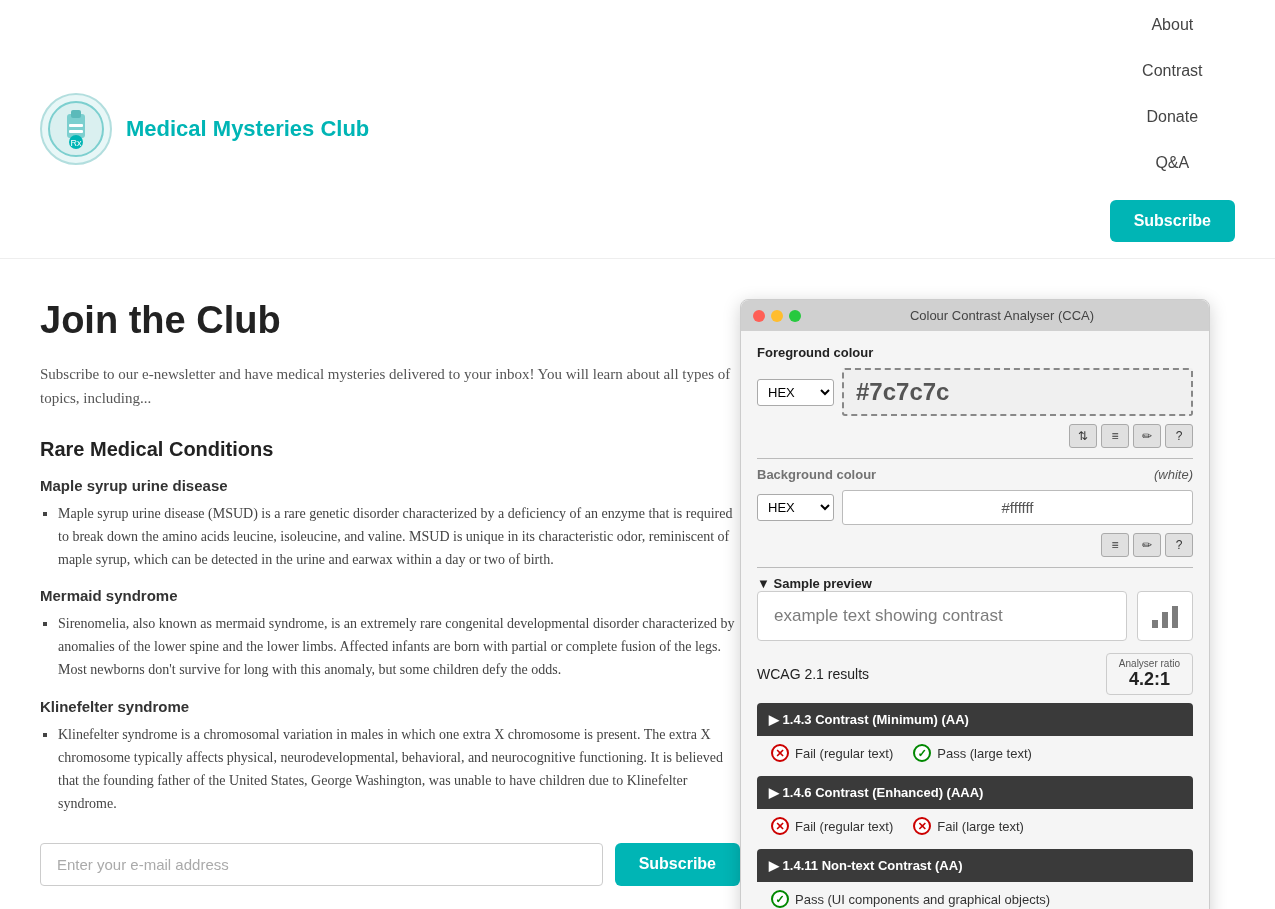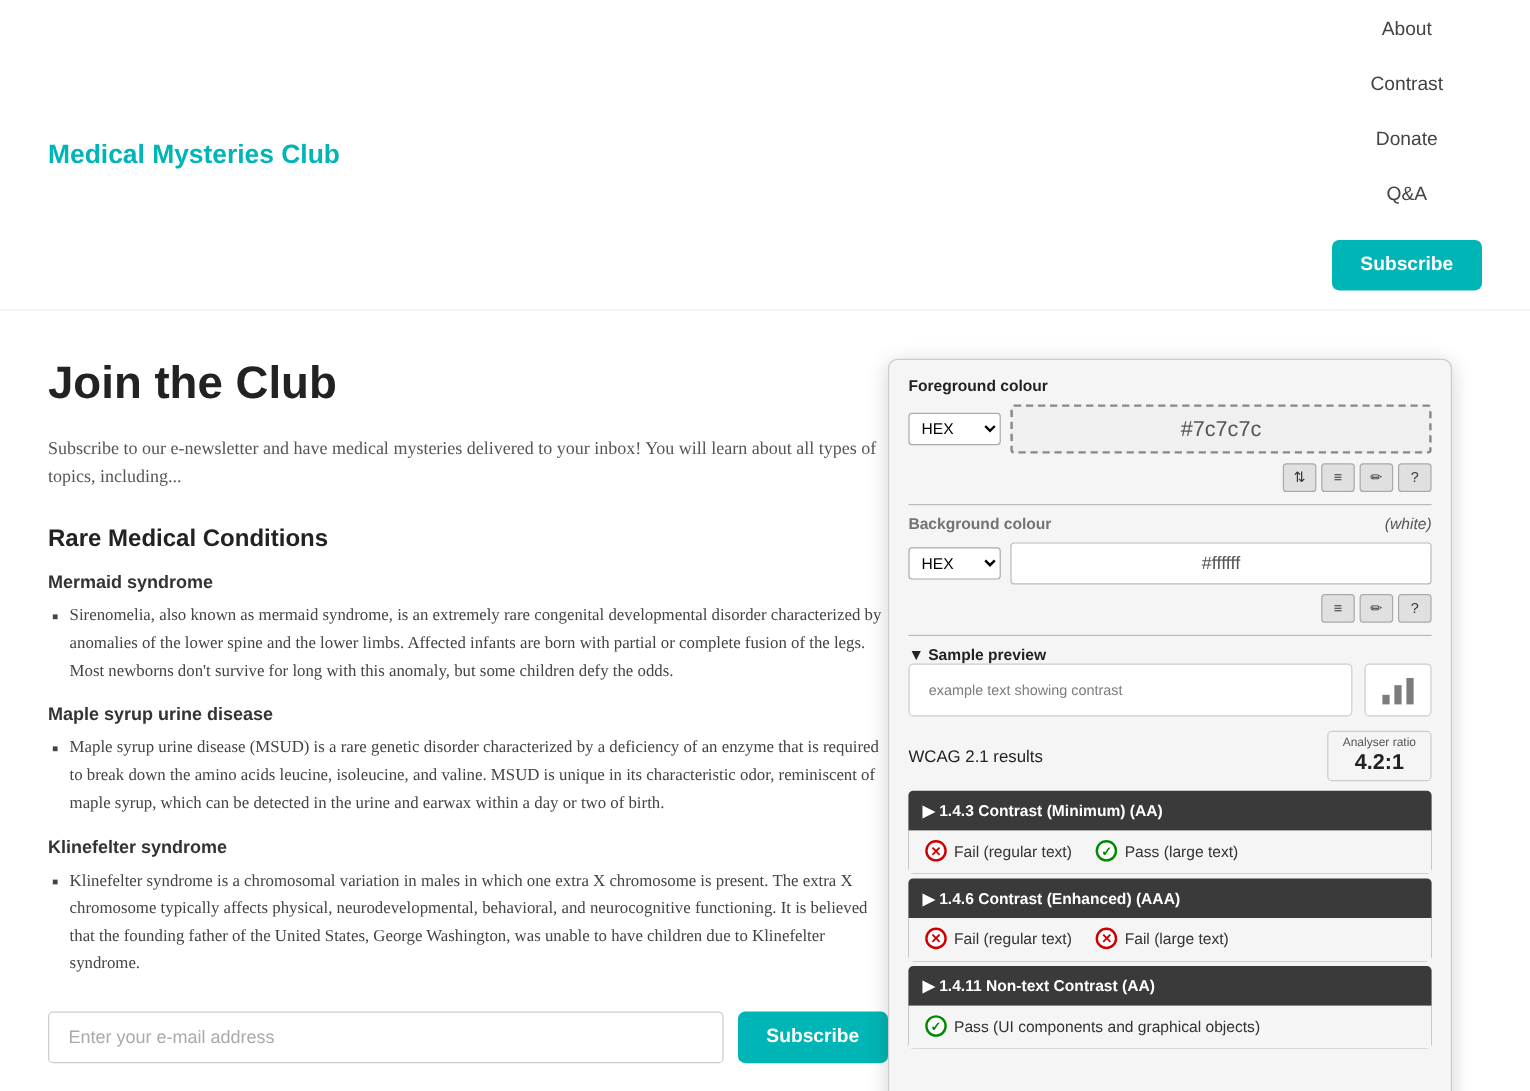--- a/index.html
+++ b/index.html
@@ -47,57 +47,68 @@
     .cca-dot-yellow { background: #ffbd2e; }
     .cca-dot-green { background: #27c93f; }
     .cca-title-text { flex: 1; text-align: center; font-size: 13px; color: #444; font-weight: normal; }
 
     .cca-body { padding: 14px 16px; }
 
     
     .cca-label { font-size: 13px; font-weight: bold; color: #222; margin-bottom: 8px; }
     .cca-color-row { display: flex; align-items: center; gap: 8px; margin-bottom: 8px; }
     .cca-select { border: 1px solid #aaa; background: #fff; padding: 4px 20px 4px 6px; font-size: 13px; border-radius: 3px; cursor: pointer; appearance: auto; }
-    .cca-color-input { flex: 1; border: 2px dashed #888; background: #f0f0f0; padding: 8px 12px; font-size: 18px; font-weight: normal; color: #555; text-align: center; border-radius: 3px; }
+    .cca-color-input { flex: 1; border: 2px dashed #888; background: #f0f0f0; padding: 8px 12px; font-size: 24px; font-weight: bold; color: #555; text-align: left; border-radius: 3px; }
     .cca-toolbar { display: flex; gap: 4px; justify-content: flex-end; margin-bottom: 10px; }
     .cca-tool-btn { width: 28px; height: 24px; border: 1px solid #aaa; background: #e0e0e0; border-radius: 3px; display: flex; align-items: center; justify-content: center; cursor: pointer; font-size: 12px; color: #333; }
 
     .cca-divider { border: none; border-top: 1px solid #bbb; margin: 8px 0; }
 
     
     .cca-bg-label-row { display: flex; justify-content: space-between; align-items: center; margin-bottom: 8px; }
     .cca-bg-label { font-size: 13px; font-weight: bold; color: #737373; }
     .cca-bg-hint { font-style: italic; color: #555; font-size: 13px; }
     .cca-bg-input { flex: 1; border: 1px solid #bbb; background: #fff; padding: 8px 12px; font-size: 15px; color: #555; text-align: center; border-radius: 3px; }
     .cca-bg-toolbar { display: flex; gap: 4px; justify-content: flex-end; margin-bottom: 10px; }
 
     
     .cca-preview-label { font-size: 13px; font-weight: bold; color: #222; display: flex; align-items: center; gap: 6px; }
     .cca-preview-row { display: flex; gap: 10px; margin-bottom: 12px; }
-    .cca-preview-text-box { flex: 1; border: 1px solid #ccc; border-radius: 4px; padding: 14px 16px; font-size: 12px; color: #7c7c7c; background: #fff; }
+    .cca-preview-text-box { flex: 1; border: 1px solid #ccc; border-radius: 4px; padding: 14px 16px; font-size: 17px; color: #7c7c7c; background: #fff; }
     .cca-preview-chart-box { width: 56px; border: 1px solid #ccc; border-radius: 4px; background: #fff; display: flex; align-items: center; justify-content: center; color: #7c7c7c; font-size: 22px; }
 
     
     .wcag-header-row { display: flex; justify-content: space-between; align-items: center; margin-bottom: 8px; }
     .wcag-label { font-size: 14px; font-weight: normal; color: #222; }
     .contrast-ratio-box { border: 1px solid #ccc; border-radius: 4px; padding: 4px 12px; text-align: center; }
     .contrast-ratio-label { font-size: 10px; color: #555; }
     .contrast-ratio-value { font-size: 18px; font-weight: bold; color: #222; }
 
     .wcag-item { background: #3a3a3a; border-radius: 4px; margin-bottom: 4px; }
     .wcag-item-header { display: flex; align-items: center; gap: 8px; padding: 9px 12px; cursor: pointer; }
     .wcag-item-title { color: #fff; font-size: 13px; font-weight: bold; }
     .wcag-result-row { display: flex; gap: 20px; padding: 8px 14px 10px 14px; background: #f5f5f5; }
     .wcag-result { display: flex; align-items: center; gap: 6px; font-size: 13px; color: #333; }
   </style>
 </head>
 <body>
 
 <header class="header">
   <div class="logo-area">
+    <div class="logo-img">
+      <svg class="logo-svg" viewBox="0 0 58 58" xmlns="http://www.w3.org/2000/svg">
+        <circle cx="29" cy="29" r="27" fill="#daf0f0" stroke="#7ccfcf" stroke-width="2"></circle>
+        <rect x="20" y="14" width="18" height="24" rx="3" fill="#7ccfcf"></rect>
+        <rect x="24" y="10" width="10" height="8" rx="2" fill="#5bbaba"></rect>
+        <rect x="22" y="24" width="14" height="3" rx="1" fill="#fff"></rect>
+        <rect x="22" y="30" width="14" height="3" rx="1" fill="#fff"></rect>
+        <circle cx="29" cy="42" r="7" fill="#00b5b5"></circle>
+        <text x="29" y="46" text-anchor="middle" font-size="9" fill="#fff" font-family="Arial">Rx</text>
+      </svg>
+    </div>
     <span class="site-title">Medical Mysteries Club</span>
   </div>
   <nav class="nav">
     <a class="nav-link" href="#">About</a>
     <a class="nav-link" href="#">Contrast</a>
     <a class="nav-link" href="#">Donate</a>
     <a class="nav-link" href="#">Q&amp;A</a>
     <button class="subscribe-btn">Subscribe</button>
   </nav>
 </header>
@@ -105,29 +116,29 @@
 <div class="main-layout">
 
   <div class="content">
     <h1 class="page-title">Join the Club</h1>
     <p class="page-desc">Subscribe to our e-newsletter and have medical mysteries delivered to your inbox! You will learn about all types of topics, including...</p>
 
     <h2 class="section-title">Rare Medical Conditions</h2>
 
     <div id="conditions-container">
         <div>
+          <div class="condition-title">Maple syrup urine disease</div>
+          <ul class="condition-list">
+            <li>Maple syrup urine disease (MSUD) is a rare genetic disorder characterized by a deficiency of an enzyme that is required to break down the amino acids leucine, isoleucine, and valine. MSUD is unique in its characteristic odor, reminiscent of maple syrup, which can be detected in the urine and earwax within a day or two of birth.</li>
+          </ul>
+        </div>
+        <div>
           <div class="condition-title">Mermaid syndrome</div>
           <ul class="condition-list">
             <li>Sirenomelia, also known as mermaid syndrome, is an extremely rare congenital developmental disorder characterized by anomalies of the lower spine and the lower limbs. Affected infants are born with partial or complete fusion of the legs. Most newborns don't survive for long with this anomaly, but some children defy the odds.</li>
-          </ul>
-        </div>
-        <div>
-          <div class="condition-title">Maple syrup urine disease</div>
-          <ul class="condition-list">
-            <li>Maple syrup urine disease (MSUD) is a rare genetic disorder characterized by a deficiency of an enzyme that is required to break down the amino acids leucine, isoleucine, and valine. MSUD is unique in its characteristic odor, reminiscent of maple syrup, which can be detected in the urine and earwax within a day or two of birth.</li>
           </ul>
         </div>
         <div>
           <div class="condition-title">Klinefelter syndrome</div>
           <ul class="condition-list">
             <li>Klinefelter syndrome is a chromosomal variation in males in which one extra X chromosome is present. The extra X chromosome typically affects physical, neurodevelopmental, behavioral, and neurocognitive functioning. It is believed that the founding father of the United States, George Washington, was unable to have children due to Klinefelter syndrome.</li>
           </ul>
         </div>
       </div>
 
@@ -151,20 +162,26 @@
         <svg width="18" height="18" viewBox="0 0 24 24" fill="none" stroke="#777" stroke-width="2">
             <rect x="2" y="2" width="20" height="20" rx="5"></rect>
             <circle cx="12" cy="12" r="4"></circle>
             <circle cx="17.5" cy="6.5" r="0.5" fill="#777"></circle>
           </svg>
       </div>
     </div>
   </div>
 
   <div class="cca-panel">
+    <div class="cca-titlebar">
+      <div class="cca-dot cca-dot-red"></div>
+      <div class="cca-dot cca-dot-yellow"></div>
+      <div class="cca-dot cca-dot-green"></div>
+      <span class="cca-title-text">Colour Contrast Analyser (CCA)</span>
+    </div>
     <div class="cca-body">
 
       <div class="cca-label">Foreground colour</div>
       <div class="cca-color-row">
         <select class="cca-select">
           <option>HEX</option><option>RGB</option><option>HSL</option>
         </select>
         <div class="cca-color-input">#7c7c7c</div>
       </div>
       <div class="cca-toolbar">

